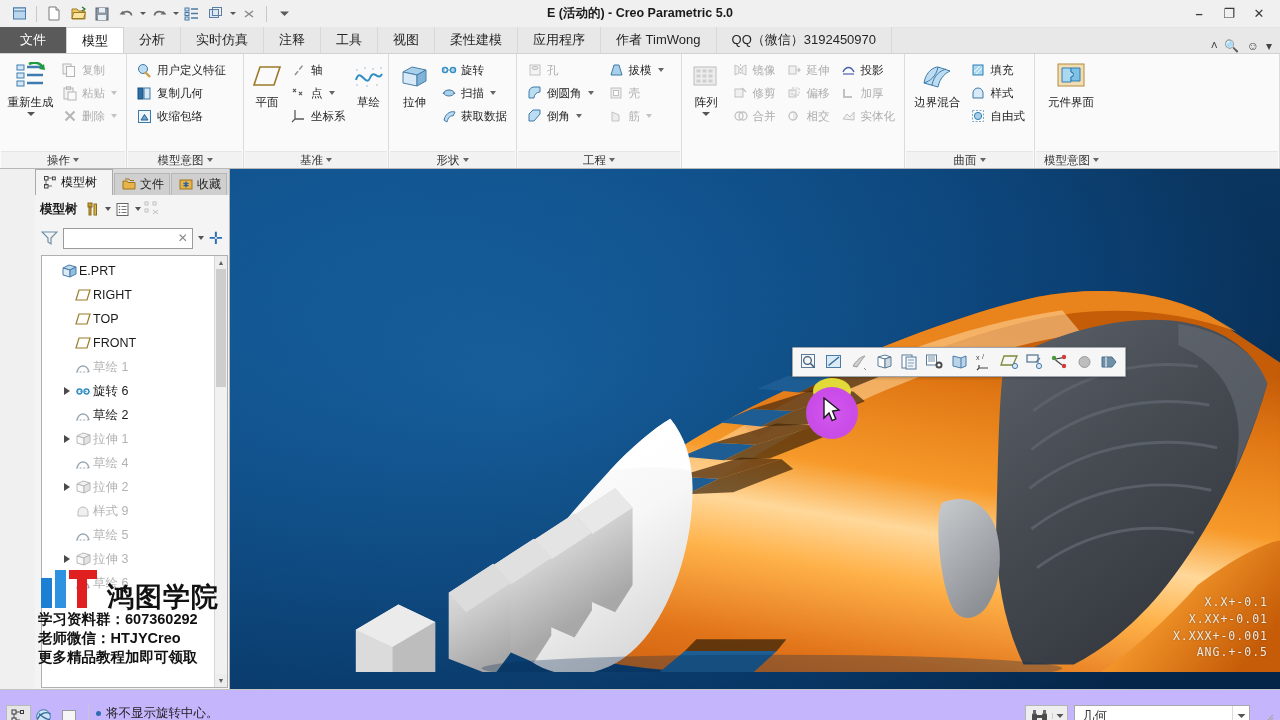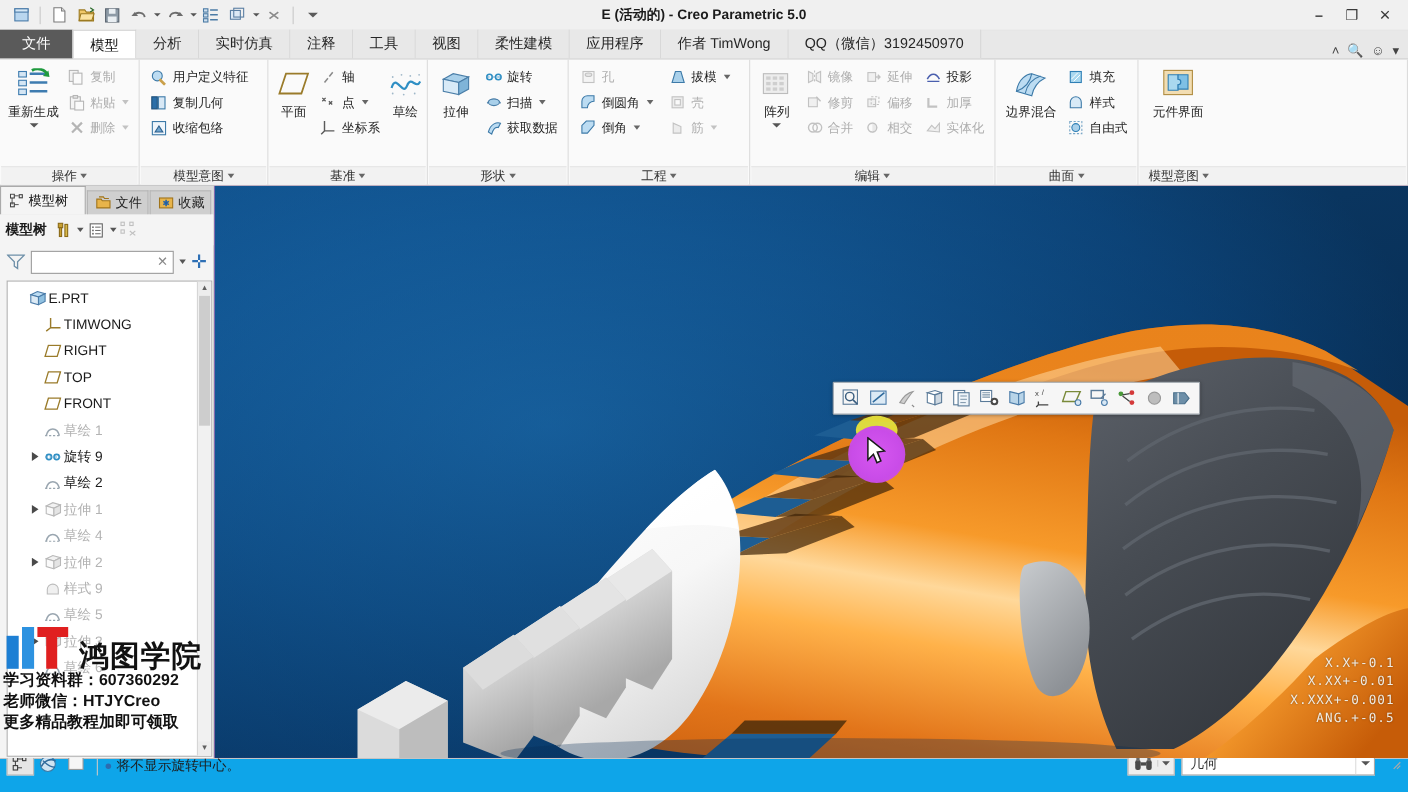--- a/index.html
+++ b/index.html
@@ -77,21 +77,21 @@
     height: 22px; display: flex; align-items: center; gap: 4px; padding: 0 3px;
     font-size: 11.5px; color: #1f1f1f; white-space: nowrap;
   }
   .smbtn.dim { color: #aeaeae; text-align: center; }
   .smbtn .ico { width: 17px; height: 17px; display: flex; align-items: center; justify-content: center; flex: 0 0 17px; }
   .smbtn .dd { width: 0; height: 0; border-left: 3.5px solid transparent; border-right: 3.5px solid transparent;
                border-top: 4px solid #666; margin-left: 2px; }
   .smbtn.dim .dd { border-top-color: #c2c2c2; }
 
   
-  .main { flex: 1; display: flex; position: relative; background: #dfe3e8; }
+  .main { flex: 1; display: flex; position: relative; background: #dfe3e8; margin-left: 35px; }
 
   
   .leftpanel {
     width: 195px; background: #f4f4f4; display: flex; flex-direction: column;
     border-right: 1px solid #b4b4b4; position: relative;
   }
   .panel-tabs { height: 26px; display: flex; align-items: flex-end; background: #dadada; }
   .ptab {
     height: 22px; display: flex; align-items: center; gap: 4px; padding: 0 7px;
     font-size: 12px; color: #1f1f1f; background: #cfcfcf;
@@ -182,22 +182,22 @@
     background: radial-gradient(circle at 50% 50%, #d657f0 0%, #c94ce8 60%, rgba(201,76,232,0.85) 100%);
   }
   .clickdot .halo-top {
     position: absolute; left: 7px; top: -9px; width: 38px; height: 26px; border-radius: 50%;
     background: #e8e23a; opacity: .95;
   }
   .cursor { position: absolute; z-index: 16; pointer-events: none; }
 
   
   .statusbar {
-    height: 30px; background: #0ea5e9; border-top: 1px solid #c4c4c4;
-    display: flex; align-items: flex-end; flex: 0 0 30px; padding: 15px 6px;
+    height: 30px; background: #c4b5fd; border-top: 1px solid #c4c4c4;
+    display: flex; align-items: flex-start; flex: 0 0 30px; padding: 15px 6px;
   }
   .sb-ico { width: 25px; height: 22px; display: flex; align-items: center; justify-content: center; }
   .sb-ico.boxed { border: 1px solid #b9b9b9; background: #e6e6e6; }
   .sb-sep { width: 1px; height: 18px; background: #c8c8c8; margin: 0 7px; }
   .sb-msg { font-size: 12.5px; color: #1d1d1d; display: flex; align-items: center; gap: 5px; }
   .sb-bullet { width: 5px; height: 5px; border-radius: 50%; background: #2c6cb0; display: inline-block; }
   .sb-right { margin-left: auto; display: flex; align-items: center; gap: 6px; }
   .sb-split { display: flex; align-items: center; border: 1px solid #b4b4b4; background: #eee; height: 22px; }
   .sb-split .b1 { width: 26px; display: flex; align-items: center; justify-content: center; }
   .sb-split .b2 { width: 15px; display: flex; align-items: center; justify-content: center;
@@ -687,24 +687,20 @@
           <div class="smbtn dim">
             <span class="ico">
               <svg width="15" height="14" viewBox="0 0 15 14">
                   <path d="M2 10l4-5 3 3 4-5v8z" fill="#f0f0f0" stroke="#c2c2c2"></path>
                 </svg>
             </span>
             <span>实体化</span>
           </div>
         </div>
       </div>
-      <div class="rgroup-title">
-        <span>编辑</span>
-        <span class="gcaret"></span>
-      </div>
     </div>
 
     <div class="rgroup" style="width:130px">
       <div class="rgroup-body">
         <div class="bigbtn" style="width:58px">
           <span class="glyph">
             <svg width="34" height="28" viewBox="0 0 34 28">
                 <path d="M4 20c2-12 10-16 14-16l12 4c-4 2-10 6-12 16z" fill="#bcdcf2" stroke="#3d7aa8"></path>
                 <path d="M18 4c-2 10-8 14-14 16" fill="none" stroke="#3d7aa8"></path>
                 <path d="M12 22c2-10 8-14 14-16" fill="none" stroke="#3d7aa8"></path>
@@ -856,30 +852,20 @@
                   <path d="M1 4v7l7 2V6z" fill="#dceaf5" stroke="#4a7ba8"></path>
                   <path d="M8 6l6-3v7l-6 3z" fill="#8fc0e0" stroke="#4a7ba8"></path>
                 </svg>
               </span>
               <span>E.PRT</span>
             </div>
             <div class="trow">
               <span class="tind" style="width:14px"></span>
               <span class="twist"></span>
               <span class="ticon">
-                <svg width="15" height="14" viewBox="0 0 15 14">
-                  <path d="M5 1v9h9M5 10L1 13" stroke="#9a7b2a" stroke-width="1.3" fill="none"></path>
-                </svg>
-              </span>
-              <span>TIMWONG</span>
-            </div>
-            <div class="trow">
-              <span class="tind" style="width:14px"></span>
-              <span class="twist"></span>
-              <span class="ticon">
                 <svg width="16" height="13" viewBox="0 0 16 13">
                   <path d="M4 1h11l-3 10H1z" fill="none" stroke="#9a7b2a" stroke-width="1.2"></path>
                 </svg>
               </span>
               <span>RIGHT</span>
             </div>
             <div class="trow">
               <span class="tind" style="width:14px"></span>
               <span class="twist"></span>
               <span class="ticon">
@@ -915,21 +901,21 @@
               <span class="twist">
                 <i></i>
               </span>
               <span class="ticon">
                 <svg width="16" height="13" viewBox="0 0 16 13">
                   <circle cx="4.5" cy="6.5" r="2.4" fill="none" stroke="#2f8fc4" stroke-width="1.5"></circle>
                   <circle cx="11.5" cy="6.5" r="2.4" fill="none" stroke="#2f8fc4" stroke-width="1.5"></circle>
                   <path d="M1 6.5h14" stroke="#5a9ec9" stroke-dasharray="2.5 1.6"></path>
                 </svg>
               </span>
-              <span>旋转 9</span>
+              <span>旋转 6</span>
             </div>
             <div class="trow">
               <span class="tind" style="width:14px"></span>
               <span class="twist"></span>
               <span class="ticon">
                 <svg width="16" height="13" viewBox="0 0 16 13">
                   <path d="M2 11c2-8 10-8 12 0" fill="none" stroke="#9aa6b0" stroke-width="1.4"></path>
                   <path d="M1 11h14" stroke="#9aa6b0" stroke-dasharray="2 1.6"></path>
                 </svg>
               </span>

